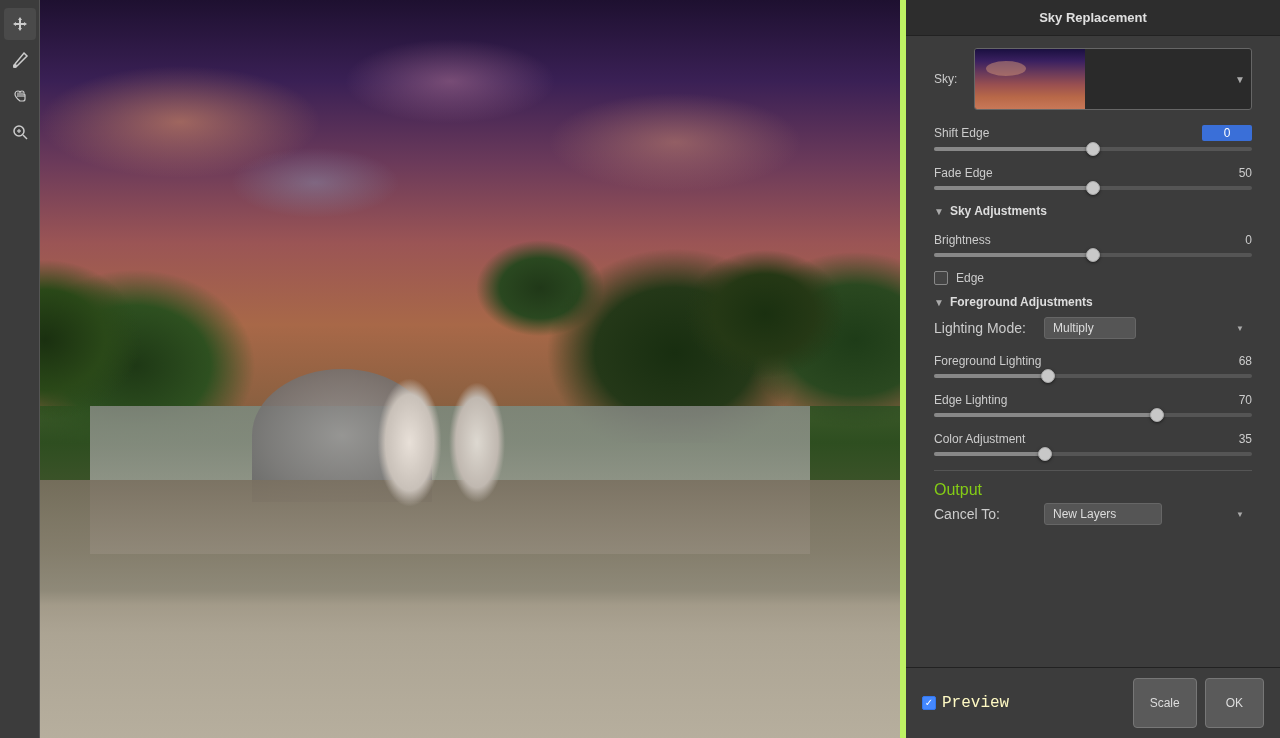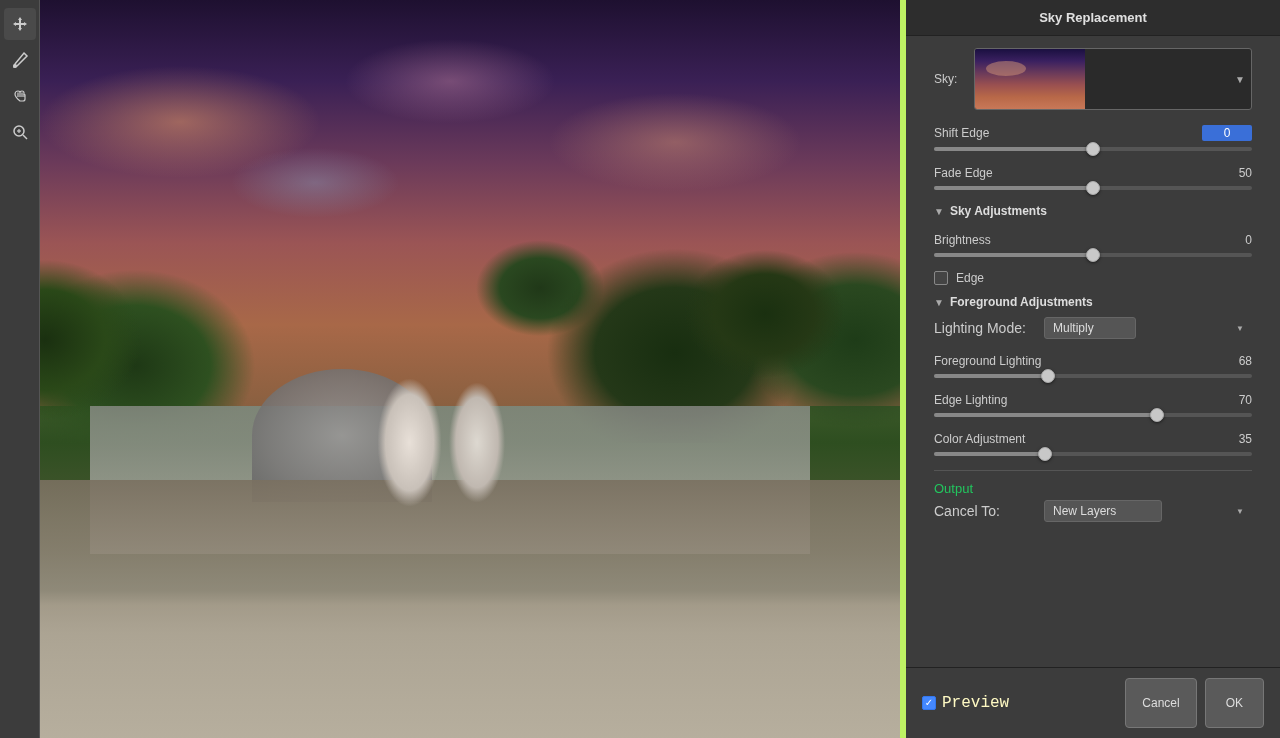--- a/index.html
+++ b/index.html
@@ -416,22 +416,22 @@
     }
 
     
     .output-section {
       border-top: 1px solid #555;
       padding-top: 10px;
       margin-top: 8px;
     }
 
     .output-label {
-      color: #22c55e;
-      font-size: 13px;
+      color: #84cc16;
+      font-size: 16px;
     }
 
     
     .panel-footer {
       display: flex;
       align-items: center;
       justify-content: space-between;
       padding: 10px 16px;
       border-top: 1px solid #222;
       background: #3c3c3c;
@@ -665,17 +665,17 @@
   </div>
 
   <div class="panel-footer">
     <div class="preview-row">
       <div class="preview-checkbox">
         <span class="preview-check">✓</span>
       </div>
       <span class="preview-label">Preview</span>
     </div>
     <div style="display:flex; gap:8px;">
-      <button class="btn-cancel">Cancel</button>
+      <button class="btn-cancel">Scale</button>
       <button class="btn-ok">OK</button>
     </div>
   </div>
 </div>
 
 </body></html>

